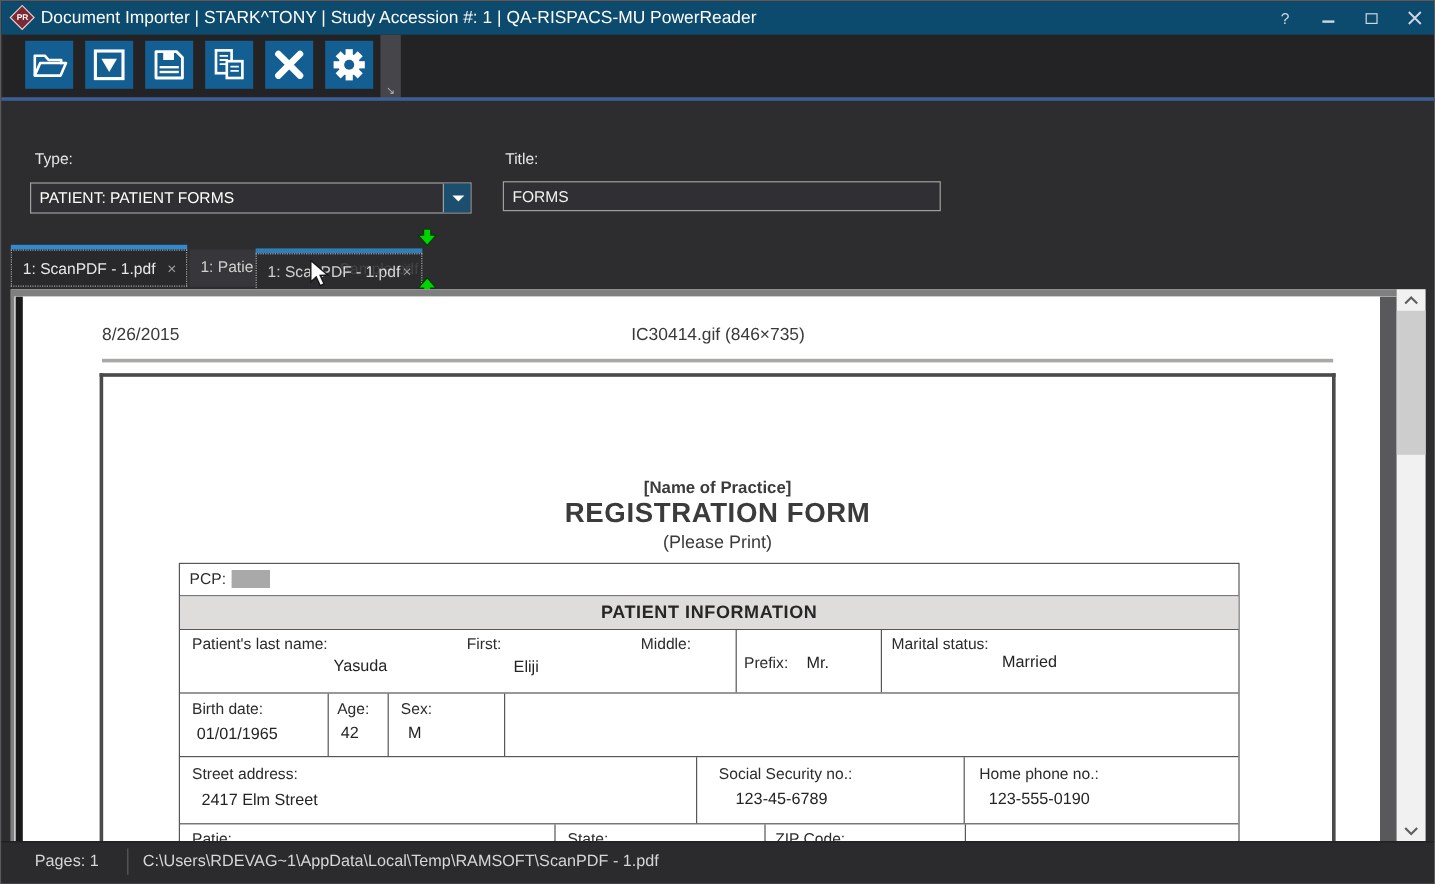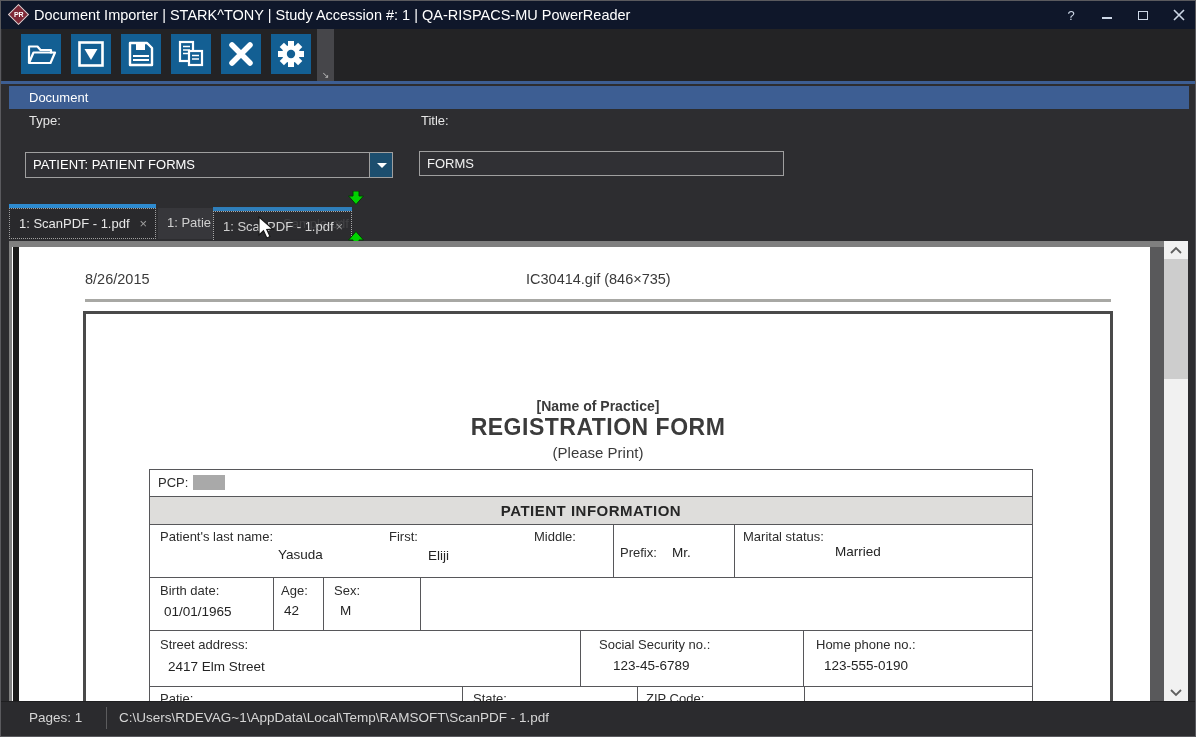--- a/index.html
+++ b/index.html
@@ -3,21 +3,21 @@
 <meta charset="utf-8">
 <style>
   * { margin:0; padding:0; box-sizing:border-box; }
   html,body { background:#1b1b1d; }
   body { font-family:"Liberation Sans", sans-serif; }
   #app { position:relative; width:1196px; height:737px; background:#2d2d30;
          border:1px solid #5a5a5e; overflow:hidden; }
 
   
   .titlebar { position:absolute; left:0; top:0; width:1196px; height:28px;
-              background:#0f172a; display:flex; align-items:center; }
+              background:#0c4a6e; display:flex; align-items:center; }
   .app-icon { position:absolute; left:10px; top:6px; width:15px; height:15px;
               background:#7e2836; border:1px solid #d8d8d8; transform:rotate(45deg);
               display:flex; align-items:center; justify-content:center; }
   .app-icon span { transform:rotate(-45deg); color:#fff; font-size:7px; font-weight:bold; }
   .title-text { position:absolute; left:33px; top:0; line-height:28px;
                 color:#ffffff; font-size:14.5px; white-space:nowrap; }
   .win-controls { position:absolute; right:10px; top:0; height:28px;
                   display:flex; align-items:center; gap:20px; }
   .wc { width:16px; height:16px; display:flex; align-items:center; justify-content:center;
         color:#cdd7e6; font-size:13px; cursor:default; }
@@ -31,21 +31,21 @@
             display:flex; align-items:center; justify-content:center; }
   .tb-btn svg { display:block; }
   .tb-overflow { position:absolute; left:315px; top:0; width:17px; height:53px; background:#46464a; }
   .tb-overflow span { position:absolute; bottom:2px; left:0; width:100%; text-align:center;
                       color:#b8b8b8; font-size:9px; }
 
   
   .group-topline { position:absolute; left:0; top:80px; width:1196px; height:3px; background:#3d5e93; }
   .group-header { position:absolute; left:8px; top:85px; width:1180px; height:23px;
                   background:#3d5e93; color:#fff; font-size:13px; line-height:23px; padding-left:20px; }
-  .fld-label { position:absolute; color:#e6e6e6; font-size:13px; top:112px; }
+  .fld-label { position:absolute; color:#e6e6e6; font-size:13px; top:124px; }
   .combo { position:absolute; left:24px; top:151px; width:368px; height:26px;
            background:#303034; border:1px solid #9f9f9f; }
   .combo .val { position:absolute; left:7px; top:0; line-height:24px; color:#ffffff; font-size:13px; }
   .combo .btn { position:absolute; right:0; top:0; width:23px; height:24px;
                 background:#1c4e6e; border-left:1px solid #9f9f9f; }
   .combo .btn i { position:absolute; left:7px; top:10px; width:0; height:0;
                   border-left:5px solid transparent; border-right:5px solid transparent;
                   border-top:5px solid #ffffff; }
   .txtinput { position:absolute; left:418px; top:150px; width:365px; height:25px;
               background:#303034; border:1px solid #9f9f9f; color:#f2f2f2;
@@ -184,21 +184,20 @@
         </g>
         <circle cx="16" cy="16" r="4.2" fill="#135f93"></circle>
       </svg>
     </div>
     <div class="tb-overflow">
       <span>↘</span>
     </div>
   </div>
 
   <div class="group-topline"></div>
-  <div class="group-header">Document</div>
 
   <div class="fld-label" style="left:28px">Type:</div>
   <div class="combo">
     <span class="val">PATIENT: PATIENT FORMS</span>
     <span class="btn">
         <i></i>
       </span>
   </div>
 
   <div class="fld-label" style="left:420px">Title:</div>

